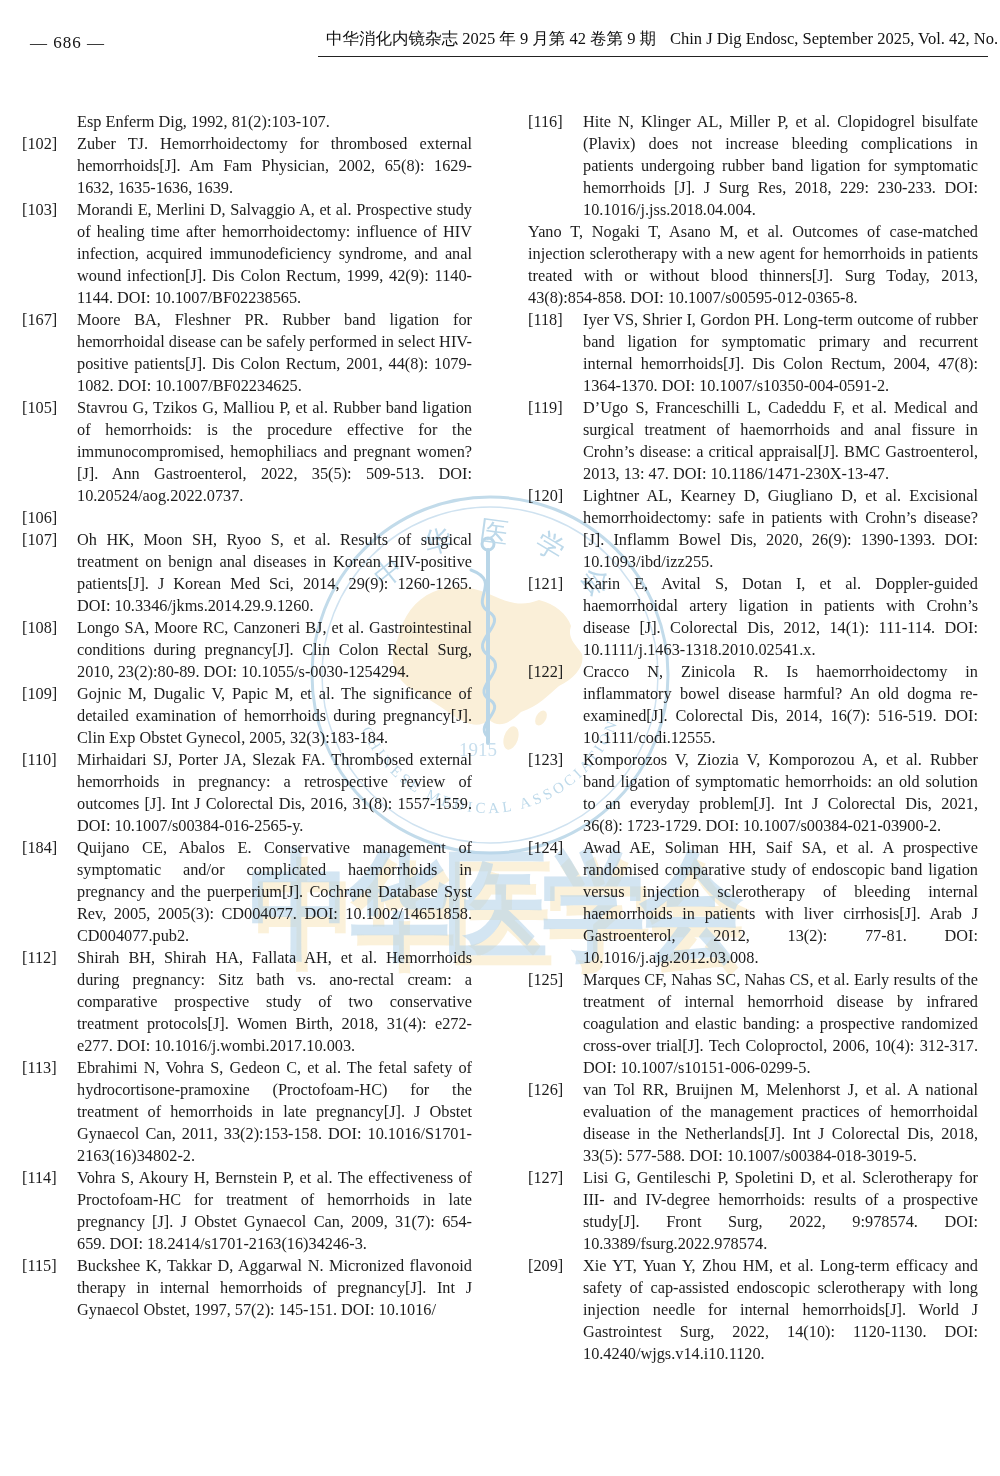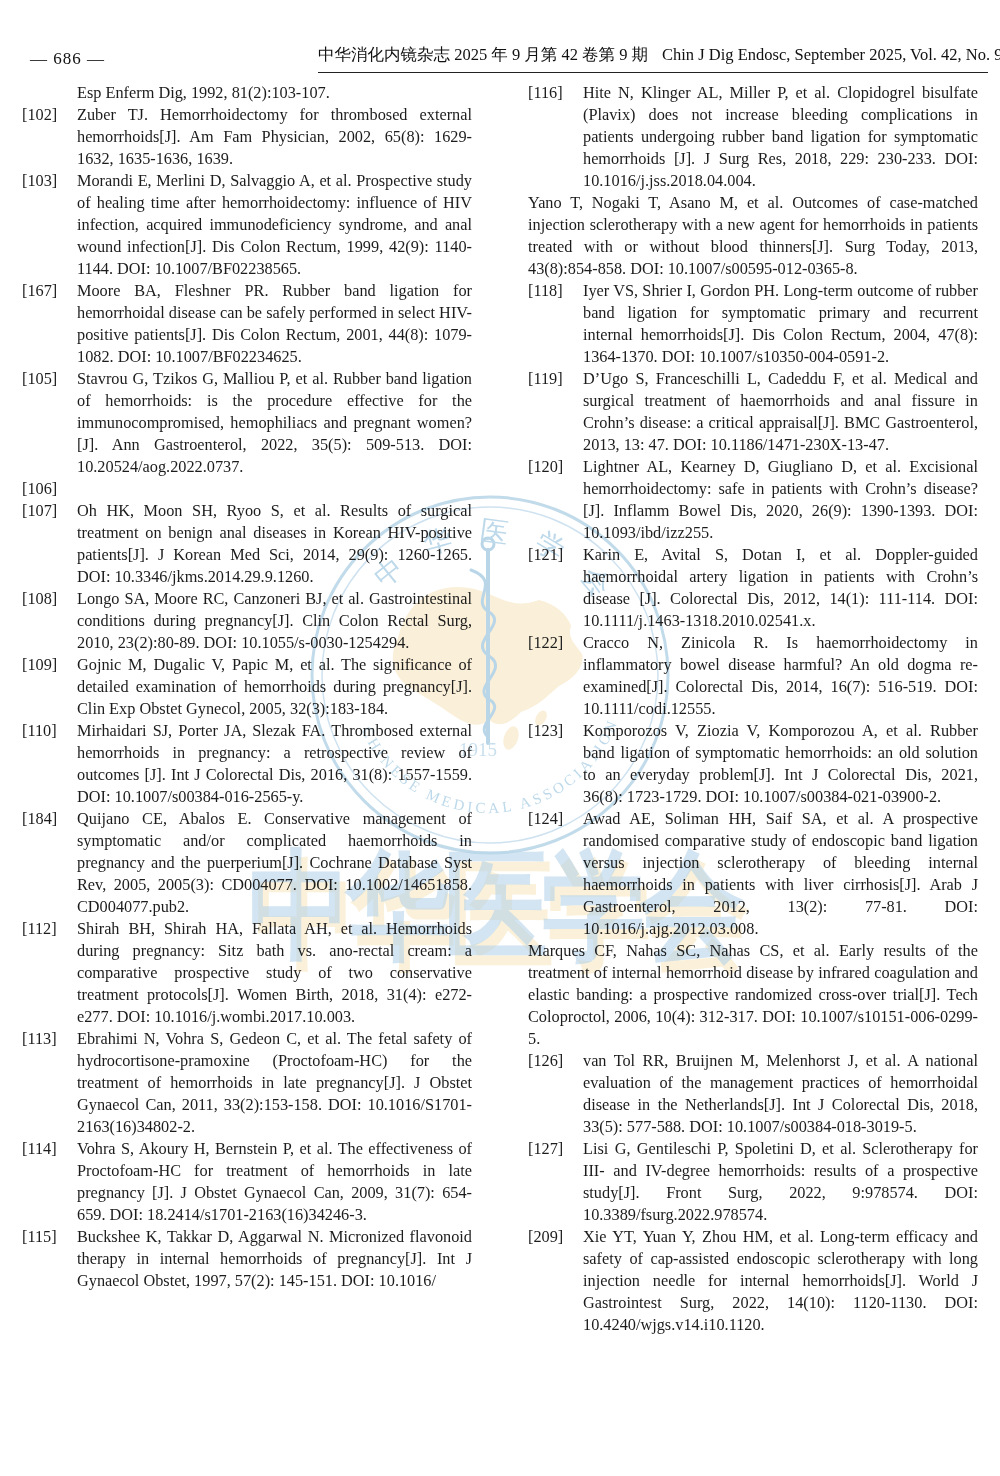--- a/index.html
+++ b/index.html
@@ -17,40 +17,40 @@
   .wm-calligraphy{
     position:absolute;left:248px;top:838px;
     font-size:104px;font-weight:700;letter-spacing:-6px;
     font-family:"DejaVu Serif","Liberation Serif",serif;
     color:rgba(181,212,233,0.60);
     text-shadow:6px 9px 0 rgba(250,238,212,0.85);
     white-space:nowrap;
     transform:scaleY(1.15);
   }
   
-  .hdr{position:absolute;top:16px;left:0;width:100%;height:62px;z-index:2;}
+  .hdr{position:absolute;top:0;left:0;width:100%;height:62px;z-index:2;}
   .hdr-pagenum{
     position:absolute;left:30px;top:33px;
     font-size:17px;letter-spacing:1px;color:#111;
   }
   .hdr-title{
     position:absolute;left:318px;top:28px;width:670px;
     text-align:center;
     border-bottom:1.5px solid #222;
     padding-bottom:6px;
     font-size:16.5px;color:#111;
     white-space:nowrap;
   }
-  .hdr-title .cn{margin-right:14px;}
+  .hdr-title .cn{margin-right:14px;margin-left:8px;}
   
   .columns{
     position:absolute;left:22px;top:82px;z-index:1;
     display:flex;gap:56px;
   }
-  .col{width:450px;}
+  .col{width:450px;margin-top:29px;}
   .ref{display:flex;font-size:16.3px;line-height:22px;}
   .ref-label{flex:none;width:55px;}
   .ref-text{flex:1;text-align:justify;}
 </style>
 </head>
 <body>
 
 <div class="page">
 
   <div class="watermark">
@@ -191,20 +191,21 @@
         </div>
         <div class="ref">
           <span class="ref-label">[123]</span>
           <span class="ref-text">Komporozos V, Ziozia V, Komporozou A, et al. Rubber band ligation of symptomatic hemorrhoids: an old solution to an everyday problem[J]. Int J Colorectal Dis, 2021, 36(8): 1723-1729. DOI: 10.1007/s00384-021-03900-2.</span>
         </div>
         <div class="ref">
           <span class="ref-label">[124]</span>
           <span class="ref-text">Awad AE, Soliman HH, Saif SA, et al. A prospective randomised comparative study of endoscopic band ligation versus injection sclerotherapy of bleeding internal haemorrhoids in patients with liver cirrhosis[J]. Arab J Gastroenterol, 2012, 13(2): 77-81. DOI: 10.1016/j.ajg.2012.03.008.</span>
         </div>
         <div class="ref">
+          <span class="ref-label">[125]</span>
           <span class="ref-text">Marques CF, Nahas SC, Nahas CS, et al. Early results of the treatment of internal hemorrhoid disease by infrared coagulation and elastic banding: a prospective randomized cross-over trial[J]. Tech Coloproctol, 2006, 10(4): 312-317. DOI: 10.1007/s10151-006-0299-5.</span>
         </div>
         <div class="ref">
           <span class="ref-label">[126]</span>
           <span class="ref-text">van Tol RR, Bruijnen M, Melenhorst J, et al. A national evaluation of the management practices of hemorrhoidal disease in the Netherlands[J]. Int J Colorectal Dis, 2018, 33(5): 577-588. DOI: 10.1007/s00384-018-3019-5.</span>
         </div>
         <div class="ref">
           <span class="ref-label">[127]</span>
           <span class="ref-text">Lisi G, Gentileschi P, Spoletini D, et al. Sclerotherapy for III- and IV-degree hemorrhoids: results of a prospective study[J]. Front Surg, 2022, 9:978574. DOI: 10.3389/fsurg.2022.978574.</span>
         </div>

